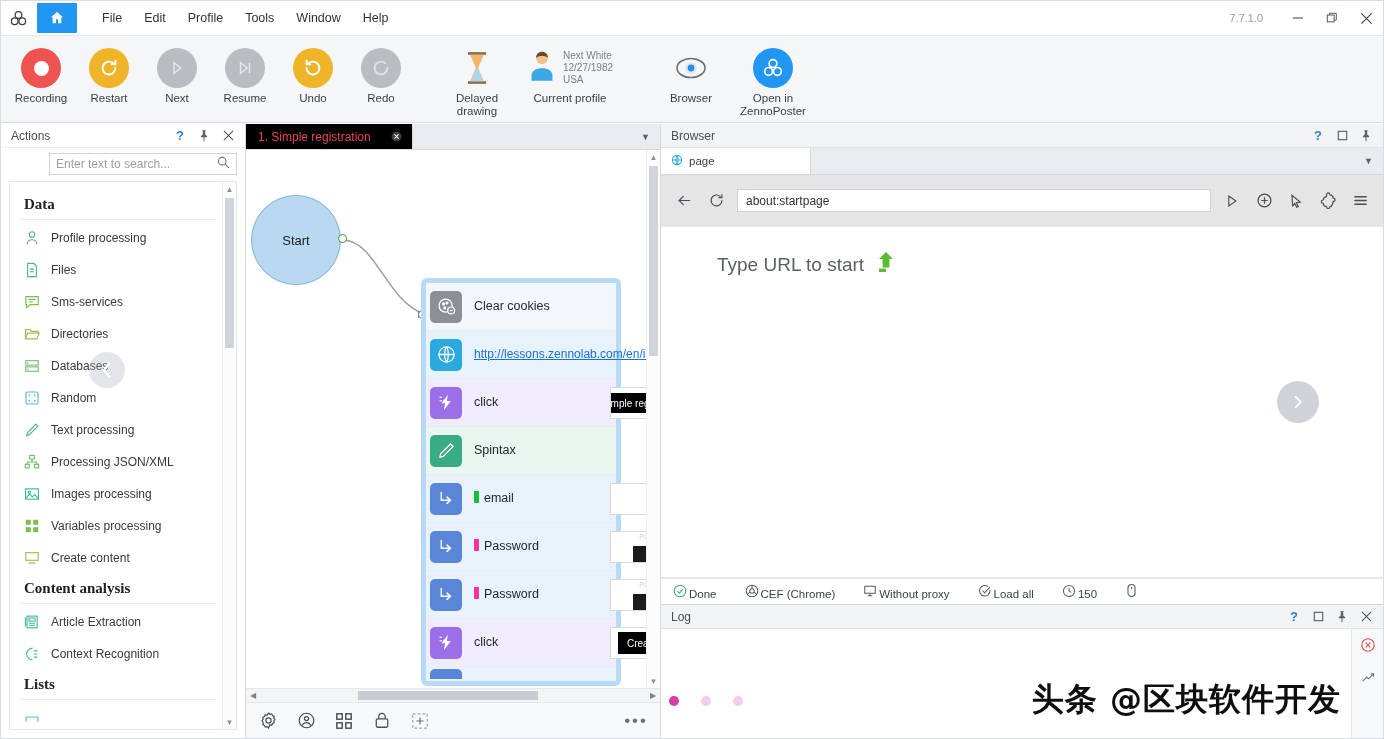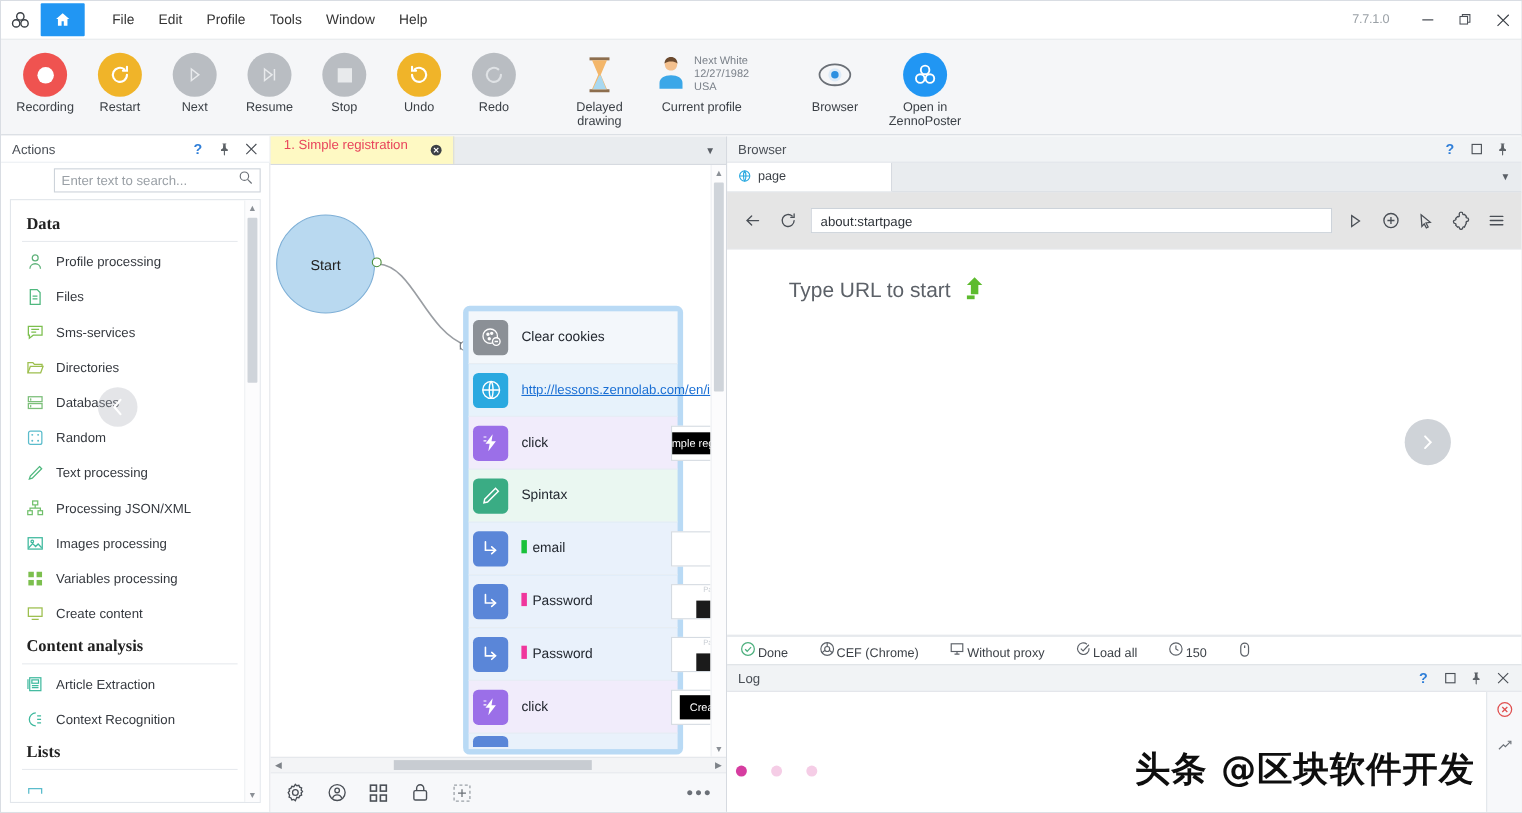--- a/index.html
+++ b/index.html
@@ -90,21 +90,21 @@
     position:absolute; left:88px; top:228px; width:36px; height:36px; border-radius:50%;
     background:rgba(170,175,182,0.32); display:flex; align-items:center; justify-content:center;
     color:#fff; font-size:19px; z-index:8;
   }
 
   
   .canvas-panel { width: 415px; display:flex; flex-direction:column;
                   border-right:1px solid #d6dae0; background:#fff; position:relative; }
   .tabstrip { height:26px; display:flex; align-items:stretch; background:#e9ecef;
               border-bottom:1px solid #d6dae0; }
-  .tab { background:#fef9c3; display:flex; gap:20px; padding:0 10px 0 12px;
+  .tab { background:#000000; display:flex; align-items:center; gap:20px; padding:0 10px 0 12px;
          font-size:12px; color:#e8445c; border-right:1px solid #d6dae0; }
   .tab .tab-close { font-size:11px; color:#3c4045; display:flex; align-items:center; }
   .tabstrip-rest { flex:1; display:flex; align-items:center; justify-content:flex-end;
                    padding-right:10px; }
   .tabstrip-rest .caret { font-size:9px; color:#5a5f66; }
 
   .canvas-area { flex:1; position:relative; overflow:hidden; background:#fff; }
   .canvas-inner { position:absolute; inset:0 14px 0 0; overflow:hidden;text-align:center; }
   .node-start {
     position:absolute; left:5px; top:45px; width:90px; height:90px; border-radius:50%;
@@ -276,28 +276,20 @@
         <div class="circ" style="background:#b9bdc2">
           <svg width="18" height="18" viewBox="0 0 24 24" fill="none" stroke="#e8eaec" stroke-width="1.8">
             <path d="M6 5l9 7-9 7z"></path>
               <path d="M18 5v14"></path>
             </svg>
         </div>
       </div>
       <div class="rb-lbl">Resume</div>
     </div>
 
-    <div class="rb">
-      <div class="rb-ico">
-        <div class="circ" style="background:#b9bdc2">
-            <div style="width:13px;height:13px;background:#e8eaec"></div>
-          </div>
-      </div>
-      <div class="rb-lbl">Stop</div>
-    </div>
 
     <div class="rb">
       <div class="rb-ico">
         <div class="circ" style="background:#f0b429">
           <svg width="22" height="22" viewBox="0 0 24 24" fill="none" stroke="#fff" stroke-width="2.1" stroke-linecap="round">
             <path d="M5 12a7 7 0 1 0 2.6-5.4"></path>
               <path d="M5 4v4h4"></path>
             </svg>
         </div>
       </div>

